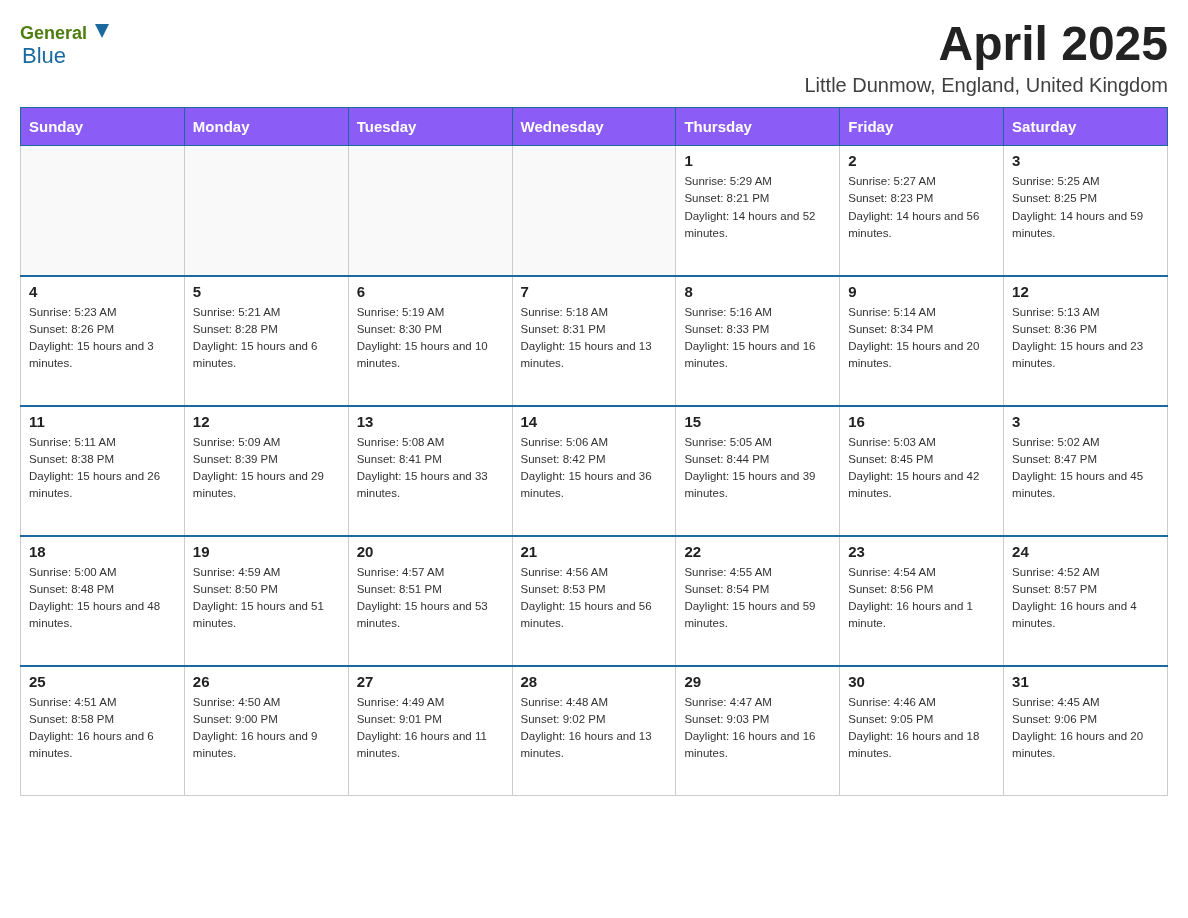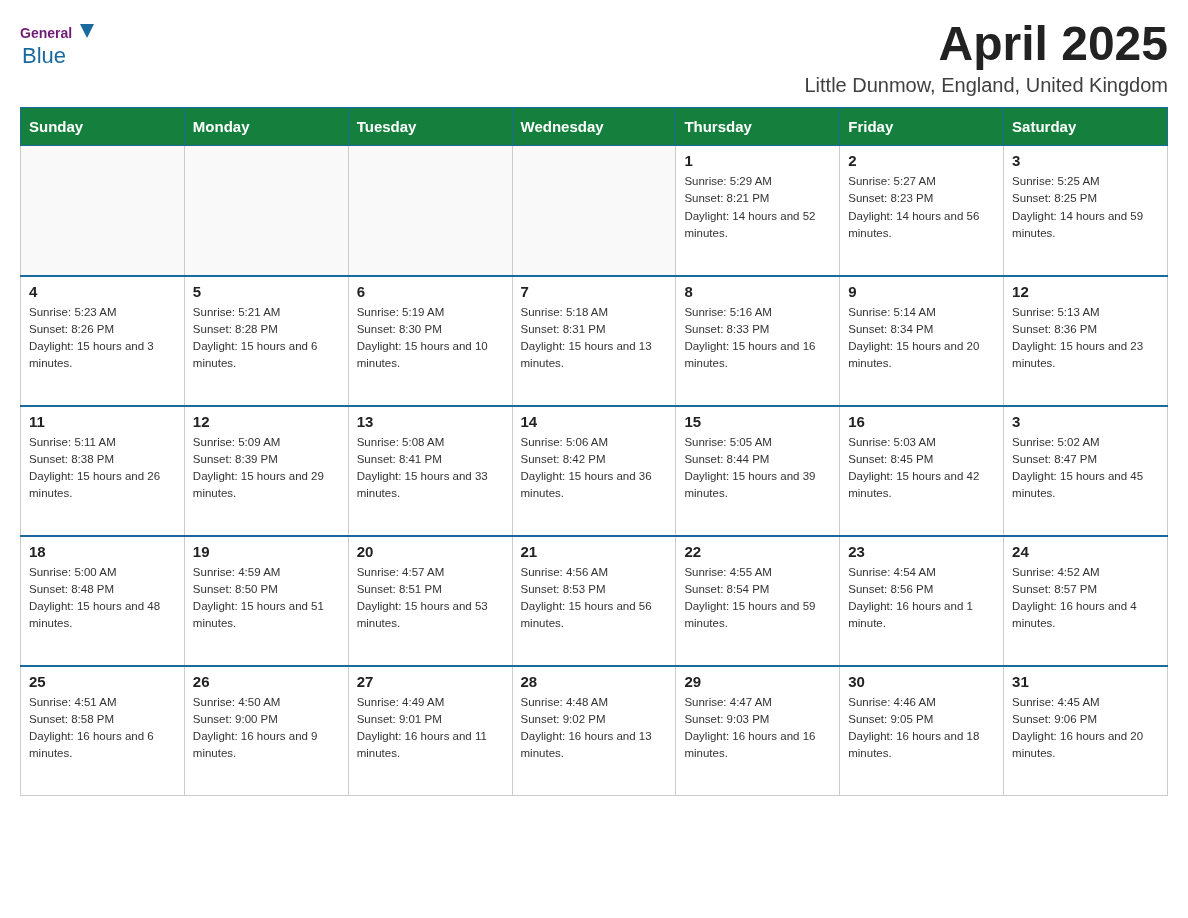--- a/index.html
+++ b/index.html
@@ -15,23 +15,23 @@
       justify-content: space-between;
       align-items: flex-start;
       margin-bottom: 10px;
     }
     .logo {
       display: flex;
       align-items: center;
       gap: 4px;
     }
     .logo-text-general {
-      font-size: 14px;
-      font-weight: bold;
-      color: #701a75;
+      font-size: 18px;
+      font-weight: bold;
+      color: #4d7c0f;
       text-align: center;
     }
     .logo-text-blue {
       font-size: 22px;
       font-weight: normal;
       color: #1a6aa0;
     }
     .header-right {
       text-align: right;
     }
@@ -45,21 +45,21 @@
       font-size: 20px;
       color: #404040;
       margin-top: 6px;
     }
     .calendar {
       width: 100%;
       border-collapse: collapse;
       margin-top: 10px;
     }
     .calendar th {
-      background: #15803d;
+      background: #8b5cf6;
       color: #fff;
       font-size: 15px;
       font-weight: bold;
       padding: 10px 8px;
       text-align: left;
       border: 1px solid #1a6aa0;
     }
     .calendar td {
       vertical-align: top;
       border: 1px solid #ccc;

